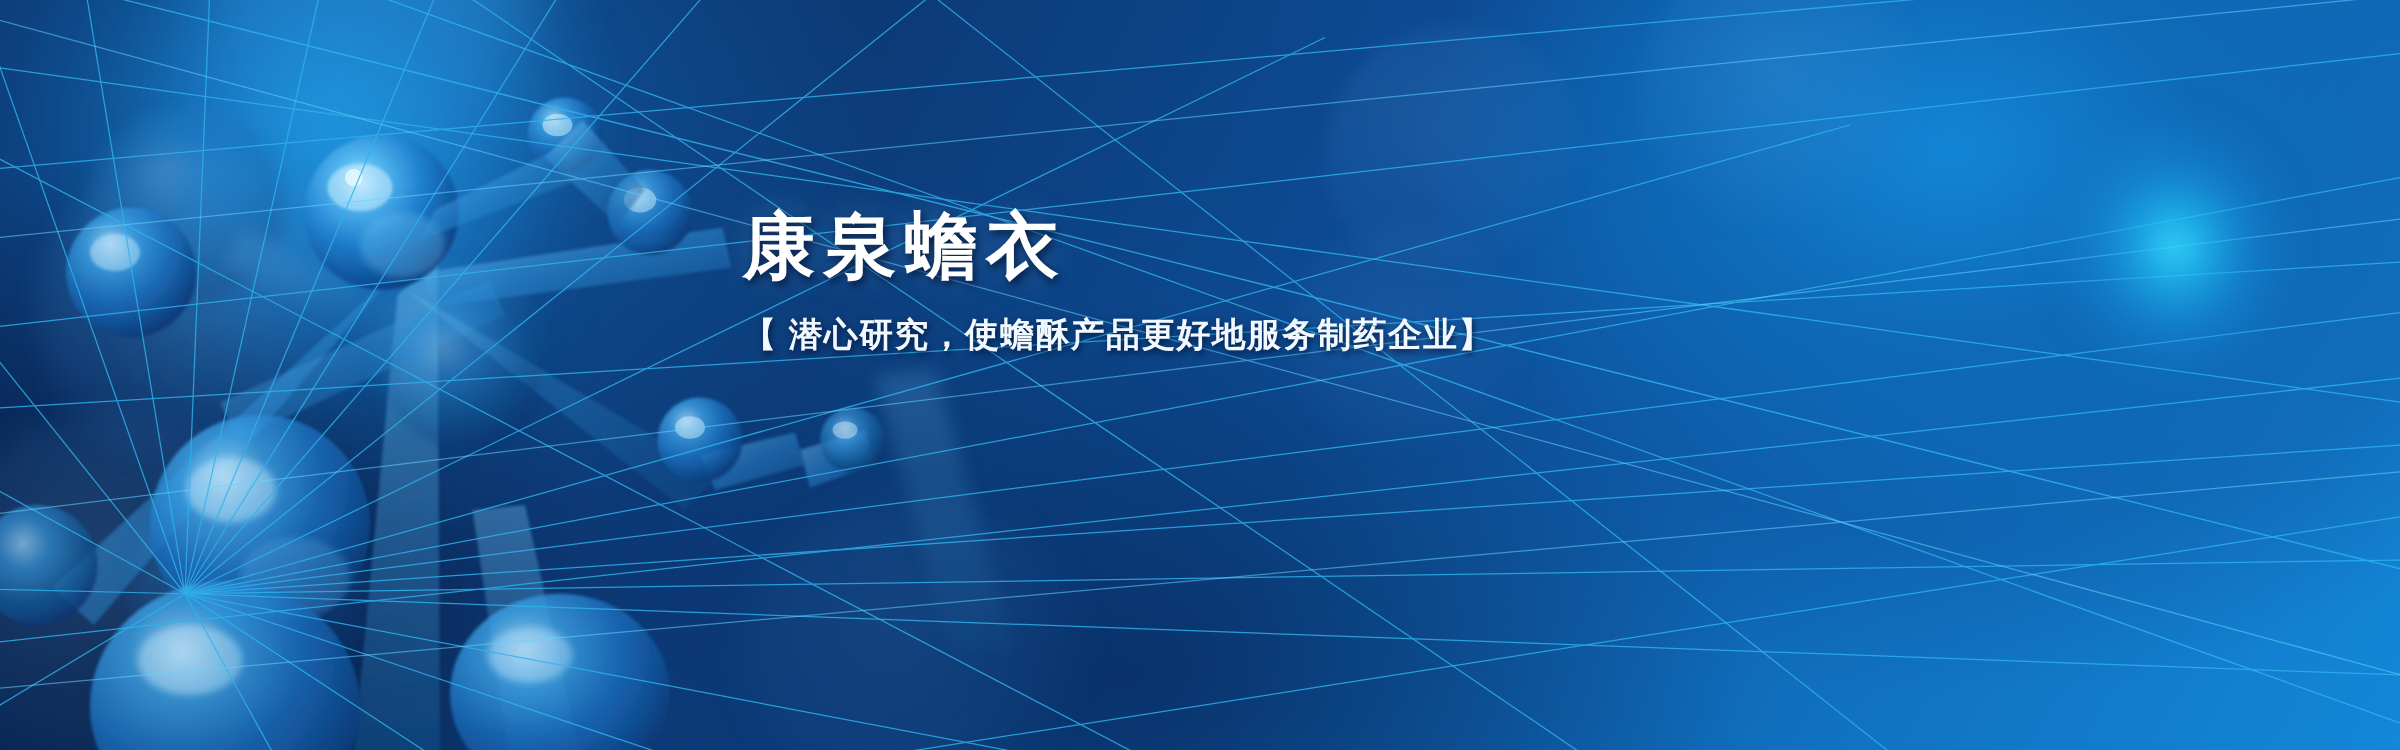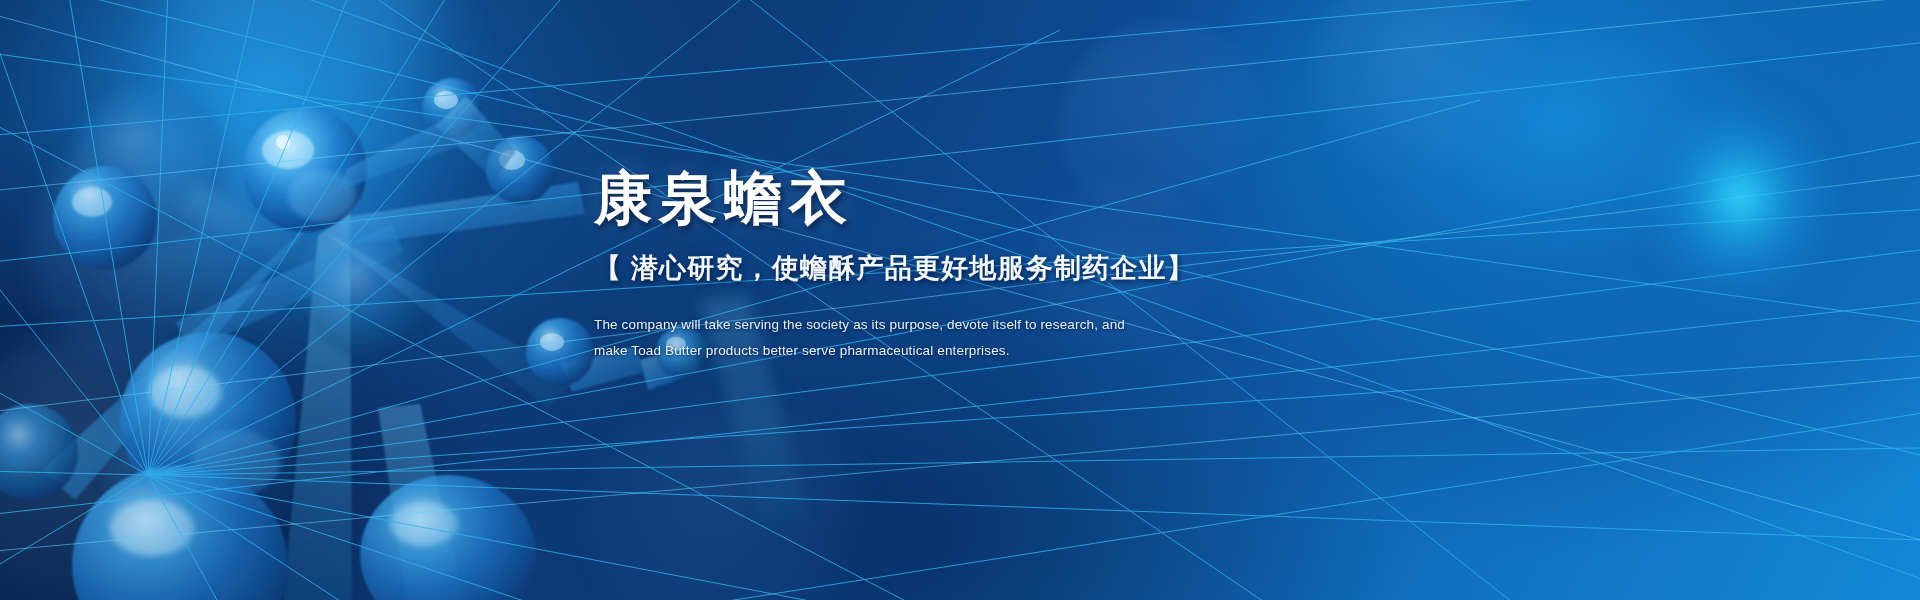--- a/index.html
+++ b/index.html
@@ -259,21 +259,17 @@
       <line x1="-60" y1="196" x2="1980" y2="-10"></line>
       <line x1="-60" y1="418" x2="1980" y2="168"></line>
       <line x1="-60" y1="556" x2="1980" y2="372"></line>
       <line x1="-60" y1="0" x2="1980" y2="556"></line>
     </g>
   </svg>
 
   <div class="content">
     <div class="title">康泉蟾衣</div>
     <div class="subtitle">【 潜心研究，使蟾酥产品更好地服务制药企业】</div>
-    <div class="desc">
-      <div>The company will take serving the society as its purpose, devote itself to research, and</div>
-      <div>make Toad Butter products better serve pharmaceutical enterprises.</div>
-    </div>
   </div>
 
   <div class="glow-right"></div>
 
 </div>
 
 </body></html>

